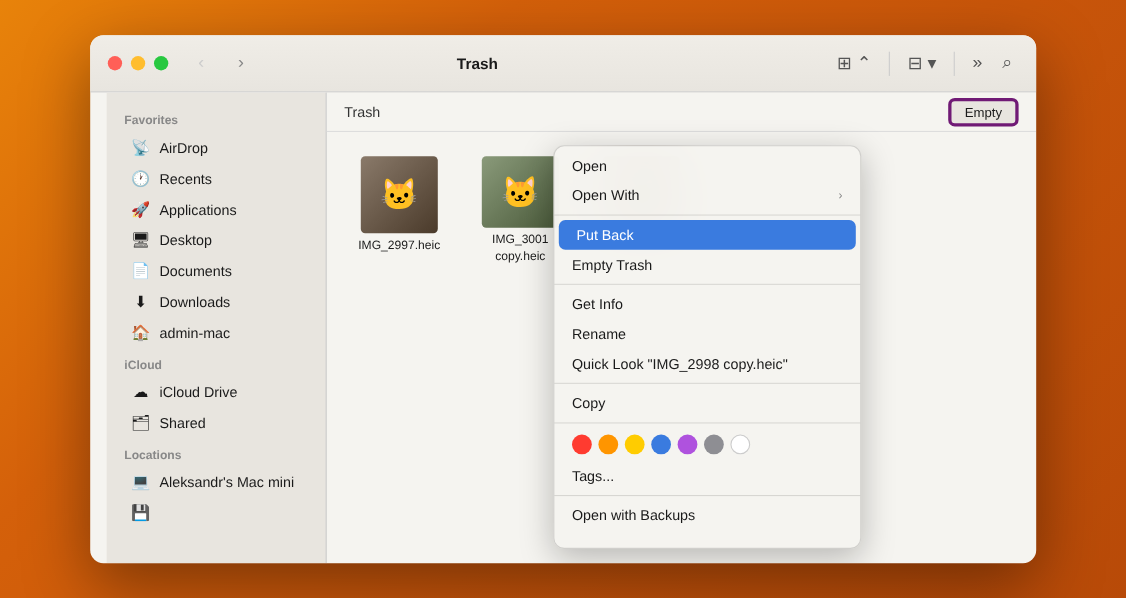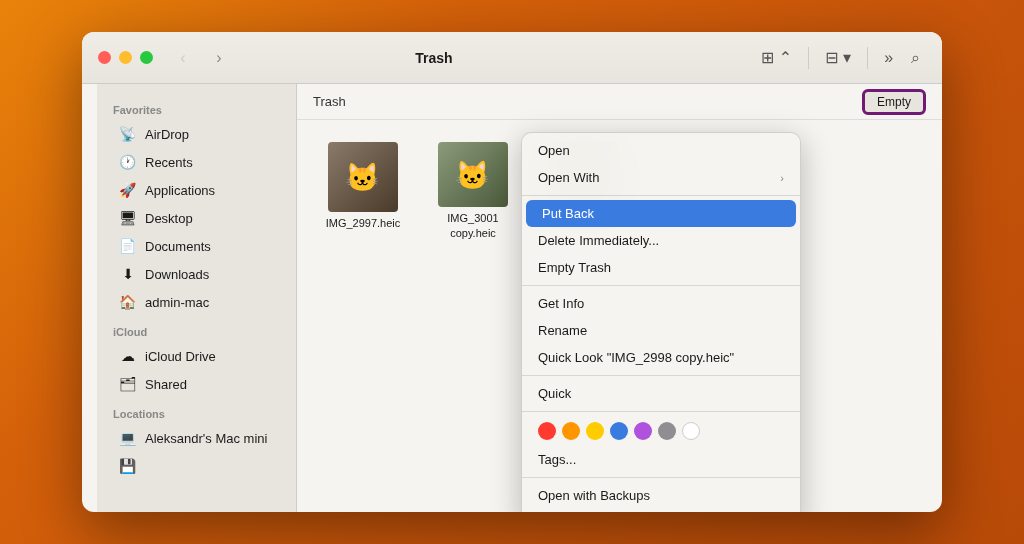--- a/index.html
+++ b/index.html
@@ -192,21 +192,21 @@
       text-align: center;
       word-break: break-word;
       line-height: 1.3;
     }
     .file-item.selected .file-name { color: white; }
 
     
     .context-menu {
       position: absolute;
       top: 48px;
-      left: 224px;
+      left: 206px;
       width: 280px;
       background: rgba(245, 244, 240, 0.97);
       backdrop-filter: blur(20px);
       border: 1px solid rgba(0,0,0,0.15);
       border-radius: 10px;
       box-shadow: 0 8px 30px rgba(0,0,0,0.25);
       z-index: 100;
       padding: 4px 0;
       font-size: 13px;
     }
@@ -371,38 +371,35 @@
         </div>
         <div class="cm-item">
           <span>Open With</span>
           <span class="cm-chevron">›</span>
         </div>
         <div class="cm-divider"></div>
         <div class="cm-item highlighted">
           <span>Put Back</span>
         </div>
         <div class="cm-item">
-          <span>Delete Immediately...</span>
-        </div>
-        <div class="cm-item">
           <span>Empty Trash</span>
         </div>
         <div class="cm-divider"></div>
         <div class="cm-item">
           <span>Get Info</span>
         </div>
         <div class="cm-item">
           <span>Rename</span>
         </div>
         <div class="cm-item">
           <span>Quick Look "IMG_2998 copy.heic"</span>
         </div>
         <div class="cm-divider"></div>
         <div class="cm-item">
-          <span>Quick</span>
+          <span>Copy</span>
         </div>
         <div class="cm-divider"></div>
         <div class="cm-tags">
           <div class="tag-dot" style="background:#ff3b30;"></div>
           <div class="tag-dot" style="background:#ff9500;"></div>
           <div class="tag-dot" style="background:#ffcc00;"></div>
           <div class="tag-dot" style="background:#3a7bdf;"></div>
           <div class="tag-dot" style="background:#af52de;"></div>
           <div class="tag-dot" style="background:#8e8e93;"></div>
           <div class="tag-dot" style="background:#ffffff; border:1px solid #ccc;"></div>

